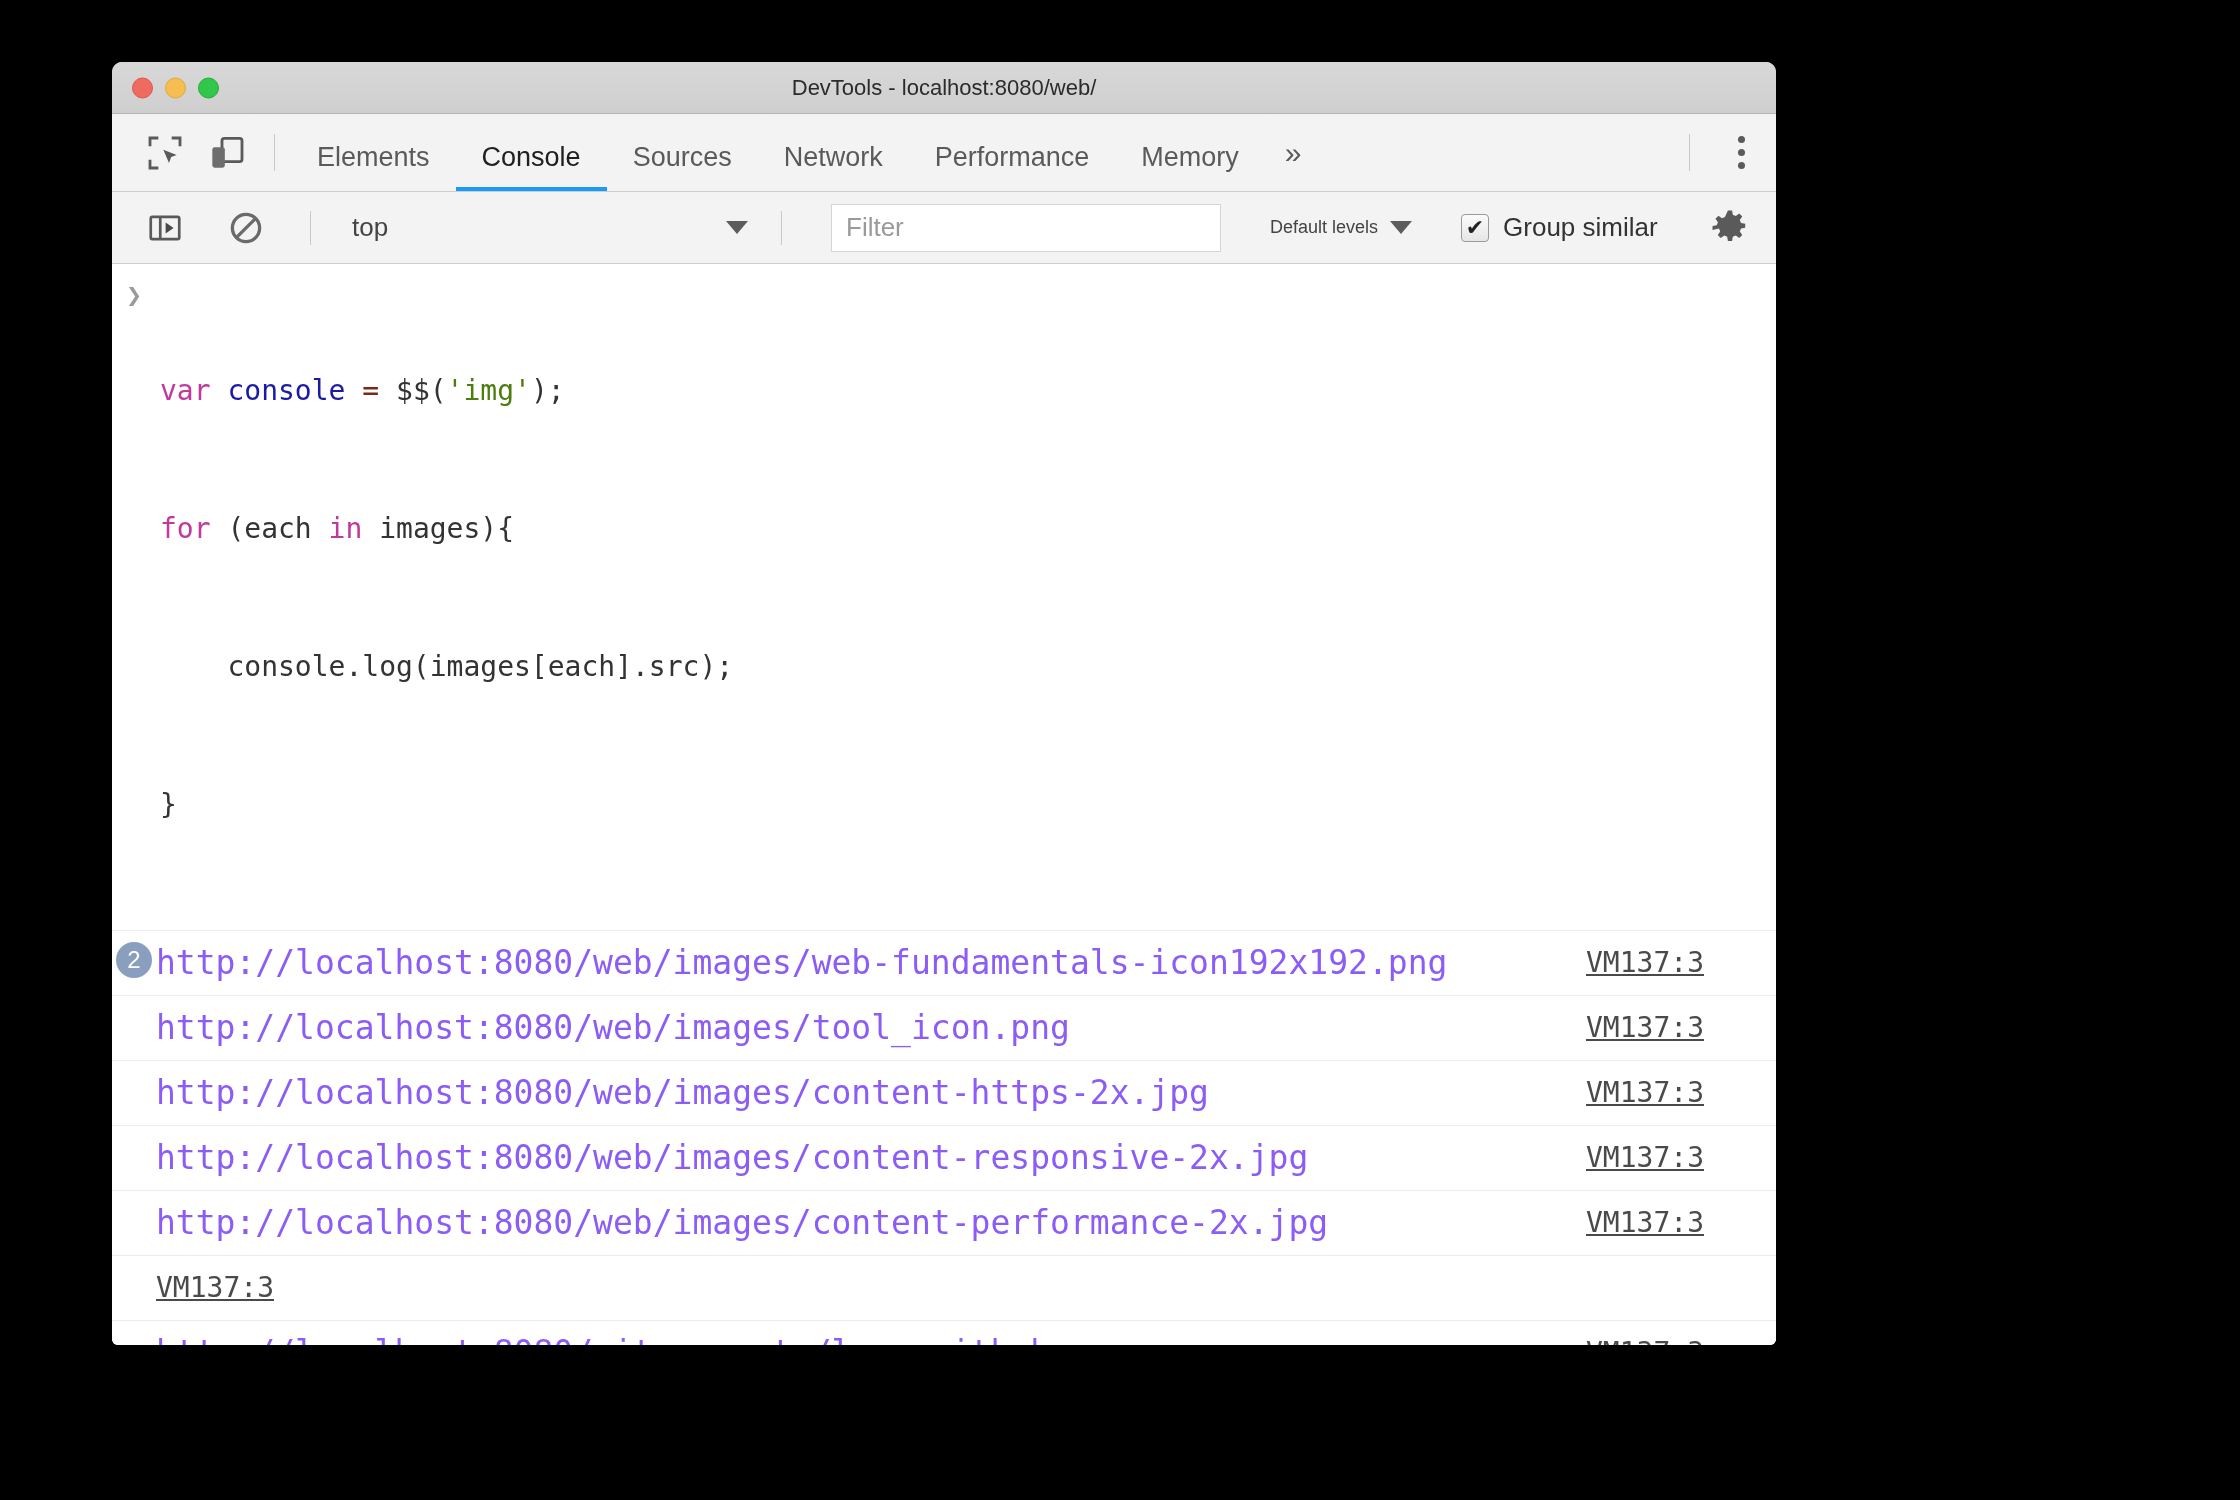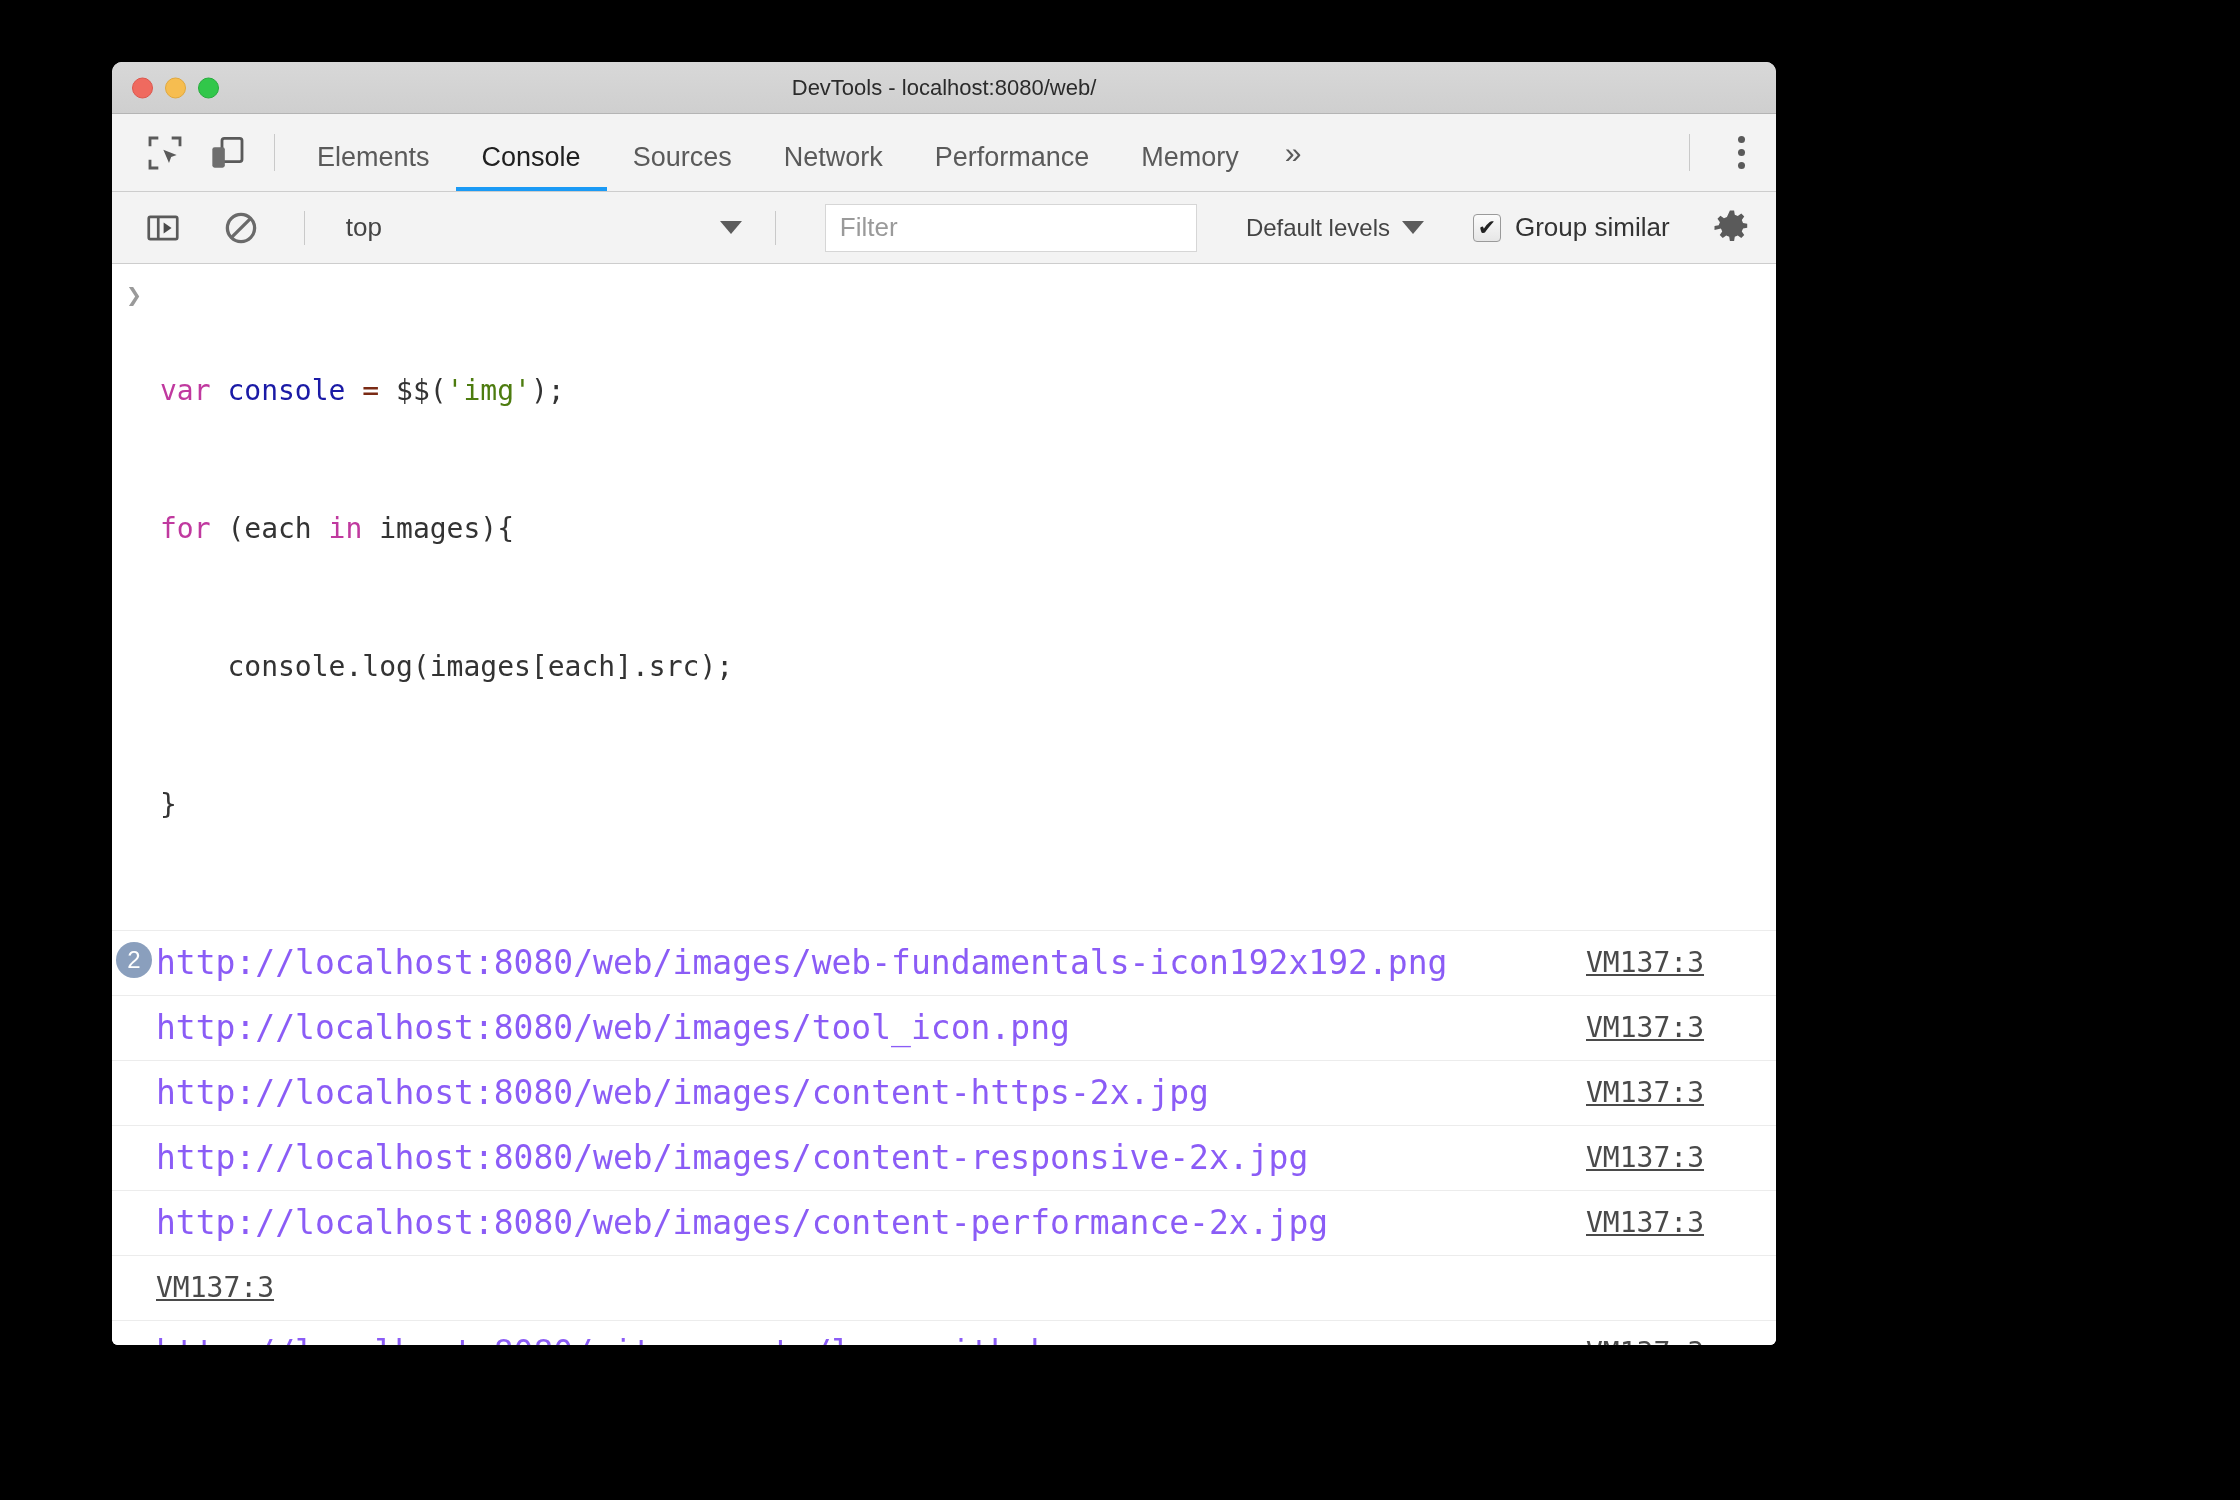--- a/index.html
+++ b/index.html
@@ -191,21 +191,21 @@
     padding: 0 14px;
     font-size: 26px;
     color: #9a9a9a;
     cursor: text;
   }
   .levels {
     display: flex;
     align-items: center;
     gap: 12px;
     margin-left: 30px;
-    font-size: 24px;
+    font-size: 18px;
     color: #444;
     cursor: pointer;
     white-space: nowrap;
   }
   .grp {
     display: flex;
     align-items: center;
     gap: 14px;
     margin-left: 30px;
     font-size: 26px;

